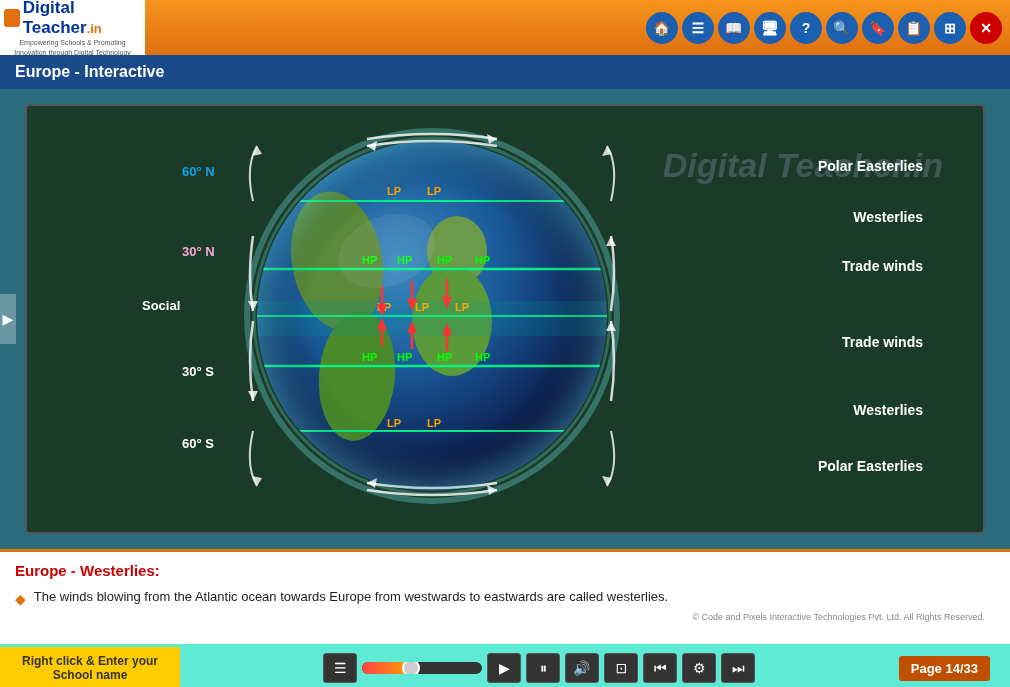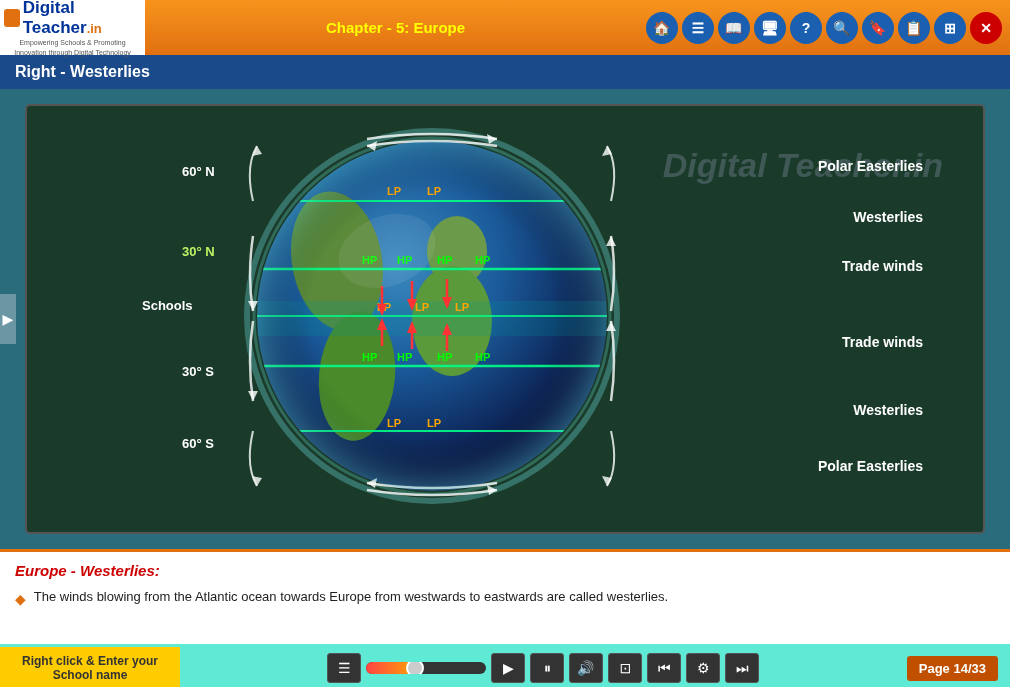--- a/index.html
+++ b/index.html
@@ -121,21 +121,20 @@
       background: white;
       min-height: 95px;
       padding: 10px 15px;
       border-top: 3px solid #e07010;
     }
     .info-heading {
       color: #cc0000;
       font-size: 15px;
       font-weight: bold;
       margin-bottom: 8px;
-      font-style: italic;
     }
     .info-item {
       display: flex;
       align-items: flex-start;
       gap: 8px;
       font-size: 13px;
       color: #222;
       line-height: 1.5;
     }
     .diamond {
@@ -227,66 +226,65 @@
       border-radius: 50%;
       border: 2px solid #fff;
     }
     .page-indicator {
       background: #c05000;
       color: white;
       padding: 5px 12px;
       font-size: 13px;
       font-weight: bold;
       border-radius: 3px;
-      margin-right: 12px;
+      margin-right: 20px;
     }
   </style>
 </head>
 <body>
 
 <div class="header">
   <div class="logo-area">
     <div class="logo-row">
       <div class="logo-icon" style="background:#e07010;width:18px;height:18px;border-radius:3px;display:inline-block;margin-right:3px;"></div>
       <span style="font-size:17px;font-weight:bold;color:#003399;">Digital Teacher<span style="color:#e07010;font-size:13px;">.in</span></span>
     </div>
     <div style="font-size:7px;color:#555;text-align:center;line-height:1.4;">Empowering Schools &amp; Promoting</div>
     <div style="font-size:7px;color:#555;text-align:center;line-height:1.4;">Innovation through Digital Technology</div>
   </div>
   <div class="header-center">
-    <div class="header-subtitle">Chapter - 5: Europe</div>
   </div>
   <div class="header-icons">
     <div class="hicon hicon-blue">🏠</div>
     <div class="hicon hicon-blue">☰</div>
     <div class="hicon hicon-blue">📖</div>
     <div class="hicon hicon-blue">🖥</div>
     <div class="hicon hicon-blue">?</div>
     <div class="hicon hicon-blue">🔍</div>
     <div class="hicon hicon-blue">🔖</div>
     <div class="hicon hicon-blue">📋</div>
     <div class="hicon hicon-blue">⊞</div>
     <div class="hicon hicon-red">✕</div>
   </div>
 </div>
 
 <div class="section-bar">
-  <span class="section-title">Right - Westerlies</span>
+  <span class="section-title">Europe - Interactive</span>
 </div>
 
 <div class="main-content">
   <div class="side-arrow">▶</div>
 
   <div class="diagram-container">
 
     <div class="watermark" style="font-family:Arial;color:rgba(180,180,220,0.25);font-size:34px;font-style:italic;position:absolute;right:40px;top:40px;pointer-events:none;white-space:nowrap;">Digital Teacher.in</div>
 
-    <div style="position:absolute;left:155px;top:58px;color:#ffffff;font-size:13px;font-weight:bold;">60° N</div>
-    <div style="position:absolute;left:155px;top:138px;color:#bef264;font-size:13px;font-weight:bold;">30° N</div>
-    <div style="position:absolute;left:115px;top:192px;color:white;font-size:13px;font-weight:bold;">Schools</div>
+    <div style="position:absolute;left:155px;top:58px;color:#0ea5e9;font-size:13px;font-weight:bold;">60° N</div>
+    <div style="position:absolute;left:155px;top:138px;color:#f9a8d4;font-size:13px;font-weight:bold;">30° N</div>
+    <div style="position:absolute;left:115px;top:192px;color:white;font-size:13px;font-weight:bold;">Social</div>
     <div style="position:absolute;left:155px;top:258px;color:white;font-size:13px;font-weight:bold;">30° S</div>
     <div style="position:absolute;left:155px;top:330px;color:white;font-size:13px;font-weight:bold;">60° S</div>
 
     <div style="position:absolute;right:60px;top:52px;color:white;font-size:14px;font-weight:bold;">Polar Easterlies</div>
     <div style="position:absolute;right:60px;top:103px;color:white;font-size:14px;font-weight:bold;">Westerlies</div>
     <div style="position:absolute;right:60px;top:152px;color:white;font-size:14px;font-weight:bold;">Trade winds</div>
     <div style="position:absolute;right:60px;top:228px;color:white;font-size:14px;font-weight:bold;">Trade winds</div>
     <div style="position:absolute;right:60px;top:296px;color:white;font-size:14px;font-weight:bold;">Westerlies</div>
     <div style="position:absolute;right:60px;top:352px;color:white;font-size:14px;font-weight:bold;">Polar Easterlies</div>
 
@@ -412,20 +410,21 @@
     </div>
   </div>
 </div>
 
 <div class="info-section">
   <div class="info-heading">Europe - Westerlies:</div>
   <div class="info-item">
     <span class="diamond">◆</span>
     <span>The winds blowing from the Atlantic ocean towards Europe from westwards to eastwards are called westerlies.</span>
   </div>
+  <div class="copyright">© Code and Pixels Interactive Technologies  Pvt. Ltd. All Rights Reserved.</div>
 </div>
 
 <div class="footer">
   <div class="footer-school">Right click &amp; Enter your School name</div>
   <div class="footer-controls">
     <div class="ctrl-btn">☰</div>
     <div style="display:flex;align-items:center;gap:4px;">
       <div class="progress-bar">
         <div class="progress-fill"></div>
         <div class="progress-handle"></div>

